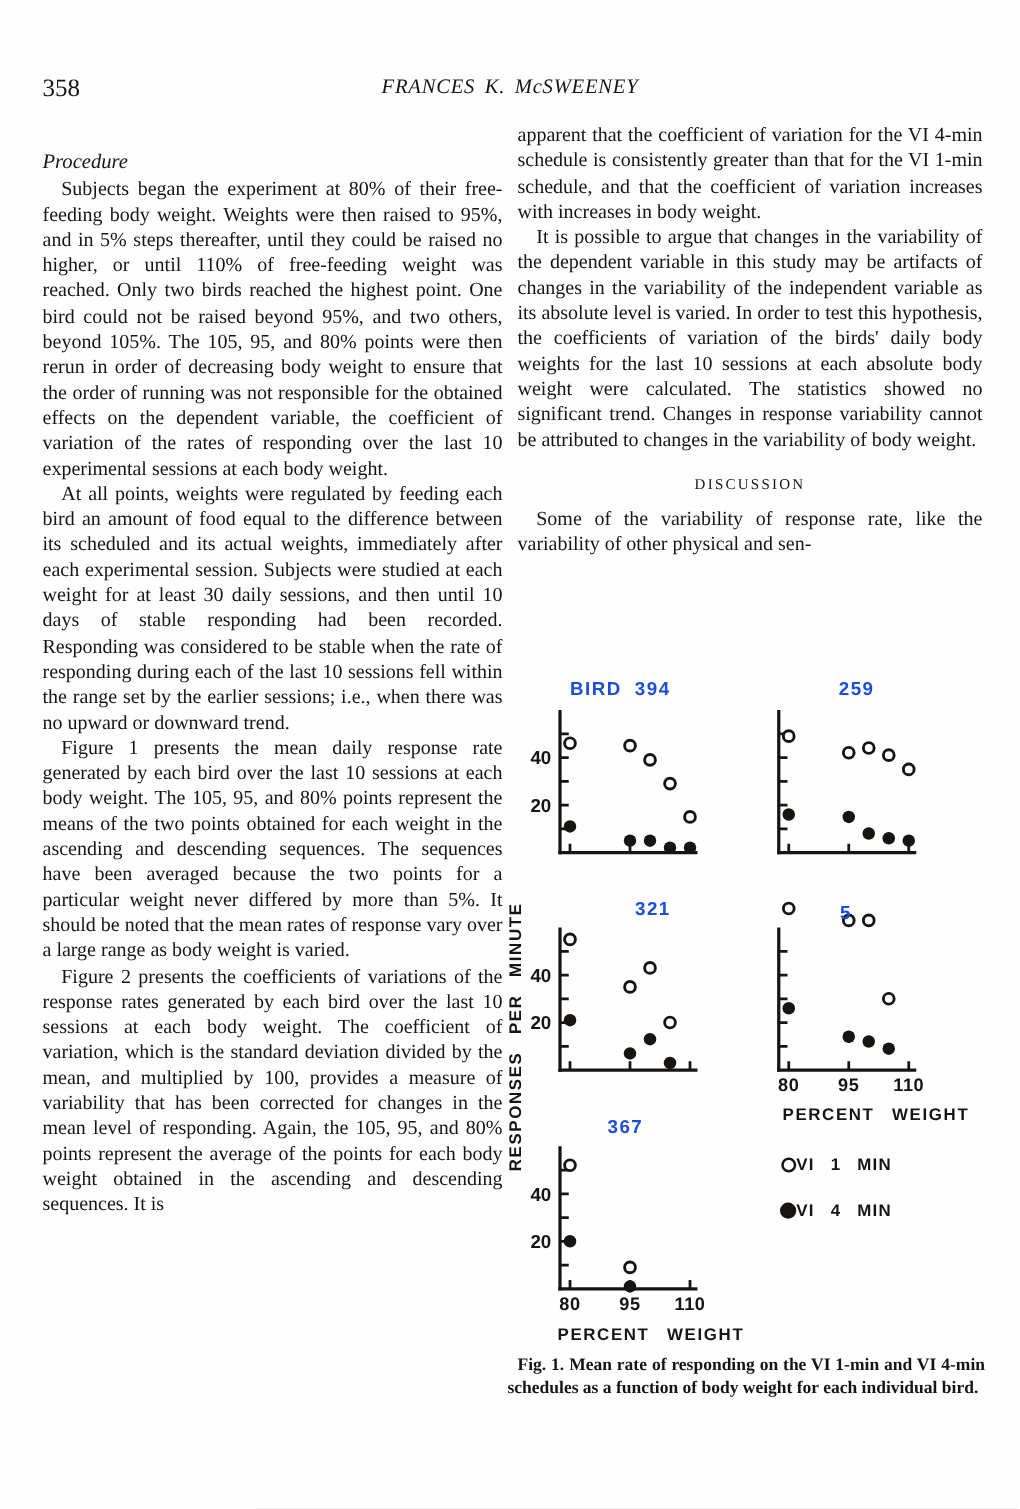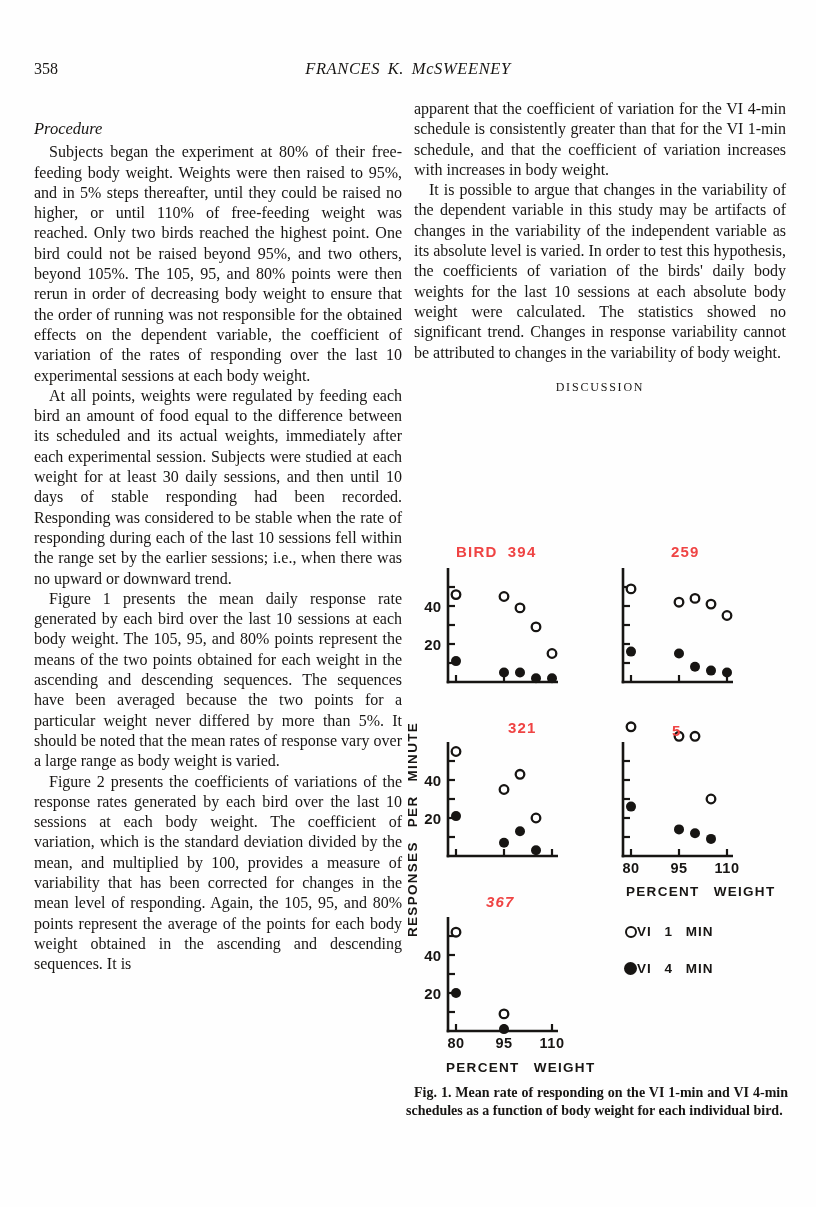--- a/index.html
+++ b/index.html
@@ -1,20 +1,20 @@
 <!DOCTYPE html>
 <html><head>
 <meta charset="utf-8">
 <style>
   html,body{margin:0;padding:0;background:#d9d9d9;}
   .page{position:relative;width:816px;height:1207px;background:#fefefe;
         font-family:"Liberation Serif",serif;color:#171513;overflow:hidden;}
 
   
-  .pagenum{position:absolute;left:34px;top:60px;font-size:16px;}
+  .pagenum{position:absolute;left:34px;top:60px;font-size:20px;}
   .runtitle{position:absolute;left:0;right:0;top:59px;text-align:center;
             font-style:italic;font-size:16.5px;letter-spacing:.6px;word-spacing:3px;}
 
   
   .col{position:absolute;text-align:justify;font-size:16px;line-height:20.3px;}
   .col-left{left:34px;top:119px;width:368px;}
   .col-right{left:414px;top:99px;width:372px;}
   .col p{margin:0;}
   p.indent{text-indent:15px;}
   .proc-head{font-style:italic;font-size:16.5px;margin:0 0 3px 0;}
@@ -22,26 +22,26 @@
 
   
   .chart{position:absolute;width:160px;height:172px;}
   #chart-394{left:406px;top:542px;}
   #chart-259{left:581px;top:542px;}
   #chart-321{left:406px;top:716px;}
   #chart-5  {left:581px;top:716px;}
   #chart-367{left:406px;top:891px;}
   .chart-title{position:absolute;font-family:"Liberation Sans",sans-serif;
                font-weight:bold;font-size:15px;letter-spacing:1.2px;word-spacing:5px;
-               color:#ef4444;white-space:nowrap;}
+               color:#1d4ed8;white-space:nowrap;}
   #title-394{left:456px;top:543px;}
   #title-259{left:671px;top:543px;}
   #title-321{left:508px;top:719px;text-align:right;}
   #title-5  {left:672px;top:722px;}
-  #title-367{left:486px;top:893px;font-style:italic;}
+  #title-367{left:486px;top:893px;}
   .axis-label{font-family:"Liberation Sans",sans-serif;font-weight:bold;font-size:13.5px;
               letter-spacing:1.3px;word-spacing:9px;color:#171513;white-space:nowrap;}
   #ylab{position:absolute;left:405px;top:937px;width:228px;
         transform:rotate(-90deg);transform-origin:0 0;}
   #xlab-mid{position:absolute;left:626px;top:884px;}
   #xlab-bot{position:absolute;left:446px;top:1060px;}
   .legend-row{position:absolute;display:flex;align-items:center;
               font-family:"Liberation Sans",sans-serif;font-weight:bold;font-size:13.5px;
               letter-spacing:1px;word-spacing:8px;color:#171513;}
   #legend-1{left:625px;top:924px;}
@@ -68,20 +68,21 @@
     <p class="indent">Subjects began the experiment at 80% of their free-feeding body weight. Weights were then raised to 95%, and in 5% steps thereafter, until they could be raised no higher, or until 110% of free-feeding weight was reached. Only two birds reached the highest point. One bird could not be raised beyond 95%, and two others, beyond 105%. The 105, 95, and 80% points were then rerun in order of decreasing body weight to ensure that the order of running was not responsible for the obtained effects on the dependent variable, the coefficient of variation of the rates of responding over the last 10 experimental sessions at each body weight.</p>
     <p class="indent">At all points, weights were regulated by feeding each bird an amount of food equal to the difference between its scheduled and its actual weights, immediately after each experimental session. Subjects were studied at each weight for at least 30 daily sessions, and then until 10 days of stable responding had been recorded. Responding was considered to be stable when the rate of responding during each of the last 10 sessions fell within the range set by the earlier sessions; i.e., when there was no upward or downward trend.</p>
     <p class="indent">Figure 1 presents the mean daily response rate generated by each bird over the last 10 sessions at each body weight. The 105, 95, and 80% points represent the means of the two points obtained for each weight in the ascending and descending sequences. The sequences have been averaged because the two points for a particular weight never differed by more than 5%. It should be noted that the mean rates of response vary over a large range as body weight is varied.</p>
     <p class="indent">Figure 2 presents the coefficients of variations of the response rates generated by each bird over the last 10 sessions at each body weight. The coefficient of variation, which is the standard deviation divided by the mean, and multiplied by 100, provides a measure of variability that has been corrected for changes in the mean level of responding. Again, the 105, 95, and 80% points represent the average of the points for each body weight obtained in the ascending and descending sequences. It is</p>
   </div>
 
   <div class="col col-right">
     <p>apparent that the coefficient of variation for the VI 4-min schedule is consistently greater than that for the VI 1-min schedule, and that the coefficient of variation increases with increases in body weight.</p>
     <p class="indent">It is possible to argue that changes in the variability of the dependent variable in this study may be artifacts of changes in the variability of the independent variable as its absolute level is varied. In order to test this hypothesis, the coefficients of variation of the birds' daily body weights for the last 10 sessions at each absolute body weight were calculated. The statistics showed no significant trend. Changes in response variability cannot be attributed to changes in the variability of body weight.</p>
     <div class="sec-head">DISCUSSION</div>
+    <p class="indent">Some of the variability of response rate, like the variability of other physical and sen-</p>
   </div>
 
   <div>
     <svg id="chart-394" class="chart" viewBox="0 0 160 172">
         <line x1="42" y1="26" x2="42" y2="141.3" stroke="#171513" stroke-width="2.6"></line>
         <line x1="40.7" y1="140" x2="152" y2="140" stroke="#171513" stroke-width="2.6"></line>
         <line x1="42" y1="121" x2="49" y2="121" stroke="#171513" stroke-width="2.2"></line>
         <line x1="42" y1="102" x2="49" y2="102" stroke="#171513" stroke-width="2.2"></line>
         <line x1="42" y1="83" x2="49" y2="83" stroke="#171513" stroke-width="2.2"></line>
         <line x1="42" y1="64" x2="49" y2="64" stroke="#171513" stroke-width="2.2"></line>

